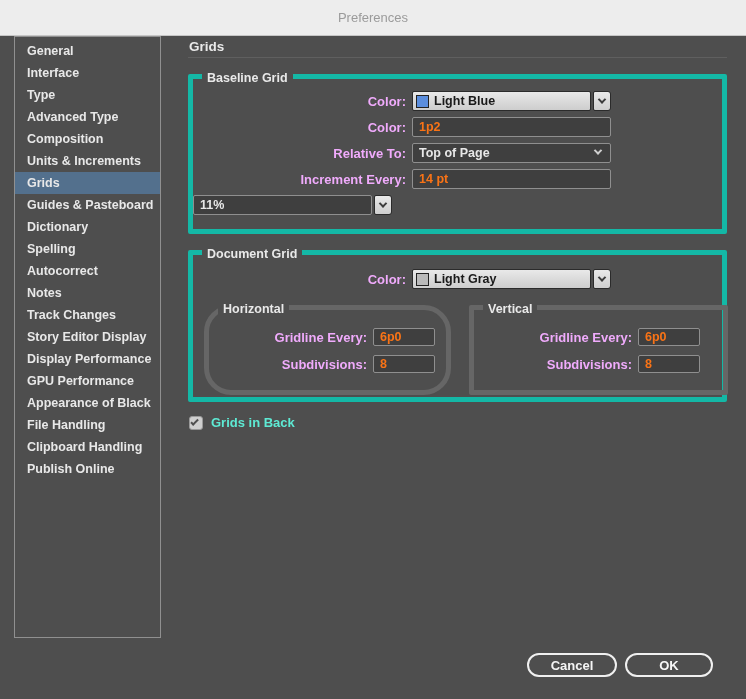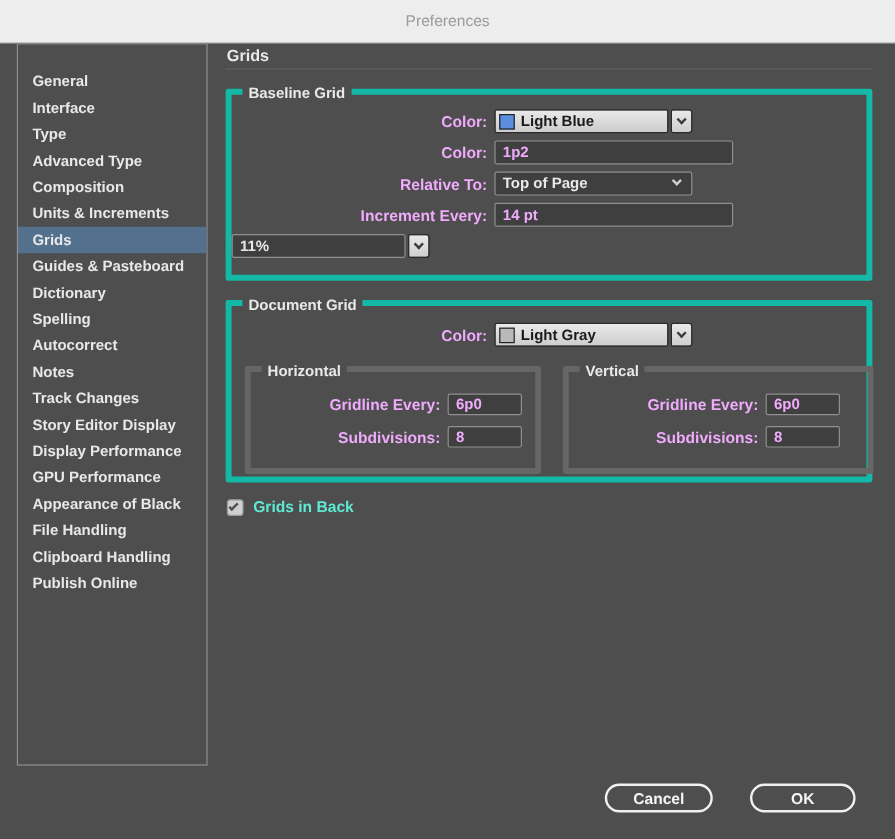--- a/index.html
+++ b/index.html
@@ -12,22 +12,22 @@
   }
   
   .titlebar {
     position:absolute; left:0; top:0; width:746px; height:36px;
     background:#ededed; border-bottom:1px solid #c6c6c6;
     display:flex; align-items:center; justify-content:center;
   }
   .titlebar span { color:#9b9b9b; font-size:13px; }
   
   .sidebar {
-    position:absolute; left:14px; top:36px; width:159px; height:602px;
-    border:1px solid #909090; background:#4e4e4e; padding-top:20px;
+    position:absolute; left:14px; top:36px; width:147px; height:602px;
+    border:1px solid #909090; background:#4e4e4e; padding-top:3px;
   }
   .side-item {
     height:22px; line-height:22px; padding-left:12px;
     color:#e8e8e8; font-size:12.5px; font-weight:bold; cursor:default;
     white-space:nowrap;
   }
   
   .page-title {
     position:absolute; left:189px; top:39px;
     color:#e9e9e9; font-size:13.5px; font-weight:bold;
@@ -46,26 +46,26 @@
   }
   .row { display:flex; align-items:center; margin-bottom:6px; }
   .flabel {
     width:213px; text-align:right; color:#f0abfc;
     font-size:13px; font-weight:bold; margin-right:6px; white-space:nowrap;
   }
   
   .tinput {
     width:199px; height:20px; background:#3f3f3f;
     border:1px solid #8f8f8f; border-radius:2px;
-    color:#f0abfc; font-size:12.5px; font-weight:bold;
+    color:#f97316; font-size:12.5px; font-weight:bold;
     font-family:"Liberation Sans", sans-serif; padding:0 6px; outline:none;
   }
   .tinput.small { width:62px; height:18px; }
   
-  .combo { width:165px; height:20px; display:flex; cursor:default; }
+  .combo { width:199px; height:20px; display:flex; cursor:default; }
   .combo-body {
     flex:1; display:flex; align-items:center; gap:5px; padding:0 6px 0 3px;
     border-radius:2px; overflow:hidden; white-space:nowrap;
   }
   .combo-body.light {
     background:linear-gradient(#e9e9e9,#cdcdcd);
     border:1px solid #2b2b2b; color:#1a1a1a;
   }
   .combo-body.dark {
     background:#3f3f3f; border:1px solid #8f8f8f; color:#e8e8e8;
@@ -103,21 +103,21 @@
     margin-left:8px; color:#5eead4; font-size:13px; font-weight:bold;
   }
   
   .btn {
     position:absolute; top:653px; height:24px;
     border:2px solid #f0f0f0; border-radius:13px; background:transparent;
     color:#f5f5f5; font-size:13px; font-weight:bold;
     font-family:"Liberation Sans", sans-serif;
     display:flex; align-items:center; justify-content:center; cursor:default;
   }
-  .btn.cancel { left:504px; width:90px; }
+  .btn.cancel { left:527px; width:90px; }
   .btn.ok { left:625px; width:88px; }
 </style>
 </head>
 <body>
 
 <div class="titlebar">
   <span>Preferences</span>
 </div>
 
 <div class="sidebar">
@@ -203,21 +203,21 @@
       <div class="combo-body light">
         <span class="swatch" style="background: rgb(186, 186, 186);"></span>
         <span class="val">Light Gray</span>
       </div>
       <div class="combo-btn">
         <span class="chev"></span>
       </div>
     </div>
   </div>
 
-  <div class="groupbox" style="left:11px; top:50px; width:247px; height:90px; padding-top:18px; border-color:#666;">
+  <div class="groupbox" style="left:11px; top:50px; width:247px; height:90px; padding-top:18px; border-color:#666;border-radius:27px;">
     <span class="legend">Horizontal</span>
     <div class="row" style="margin-bottom:9px;">
       <span class="flabel" style="width:158px;">Gridline Every:</span>
       <input class="tinput small" value="6p0" style="">
     </div>
     <div class="row">
       <span class="flabel" style="width:158px;">Subdivisions:</span>
       <input class="tinput small" value="8" style="">
     </div>
   </div>

